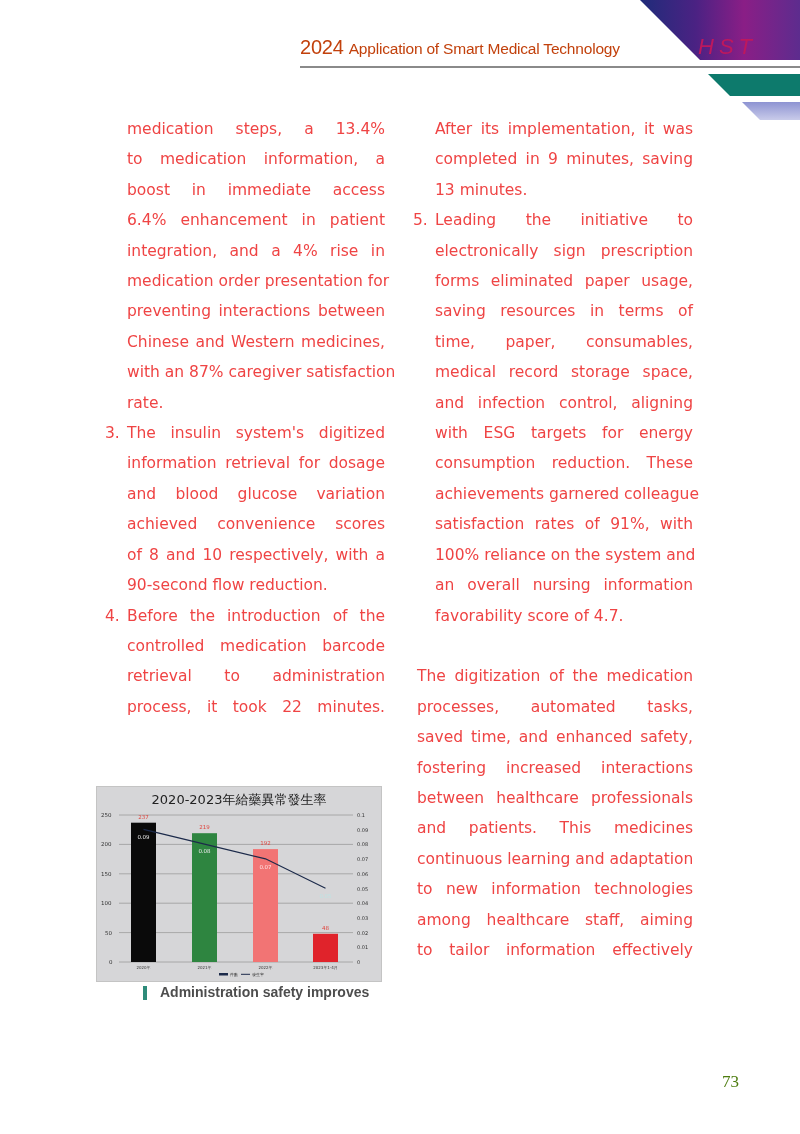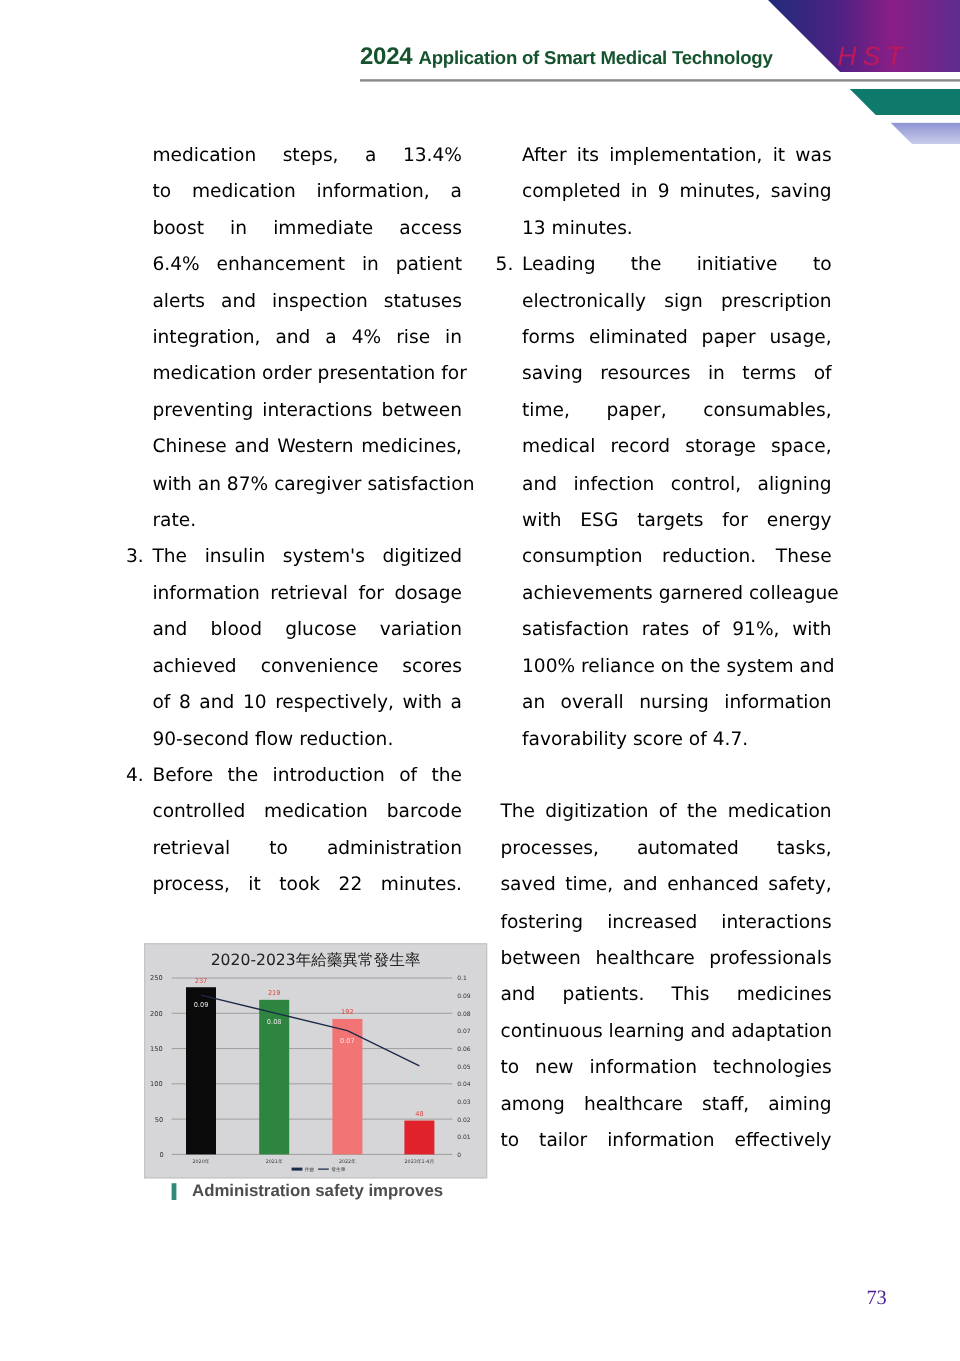--- a/index.html
+++ b/index.html
@@ -6,21 +6,21 @@
   body {
     width: 800px; height: 1134px; position: relative; overflow: hidden;
     background: #ffffff;
     font-family: "DejaVu Sans", sans-serif;
     color: #3a3a3a;
   }
   
   .header-title {
     position: absolute; left: 300px; top: 36px;
     font-family: "Liberation Sans", sans-serif;
-    font-weight: bold; color: #14532d; font-size: 15.5px; letter-spacing: -0.2px;
+    font-weight: normal; color: #c2410c; font-size: 15.5px; letter-spacing: -0.2px;
     white-space: nowrap;
   }
   .header-title .year { font-size: 20px; margin-right: 5px; }
   .header-rule {
     position: absolute; left: 300px; top: 66px; width: 500px; height: 2px; background: #8a8a8a;
   }
   .banner-purple {
     position: absolute; left: 640px; top: 0; width: 160px; height: 60px;
     background: linear-gradient(90deg, #1f2c7a 0%, #4b2283 35%, #8a1e86 65%, #5d2c8e 100%);
     clip-path: polygon(0 0, 100% 0, 100% 100%, 60px 100%);
@@ -36,71 +36,70 @@
     clip-path: polygon(0 0, 100% 0, 100% 100%, 22px 100%);
   }
   .banner-lav {
     position: absolute; left: 742px; top: 102px; width: 58px; height: 18px;
     background: linear-gradient(180deg, #8d93d2 0%, #c9cbea 100%);
     clip-path: polygon(0 0, 100% 0, 100% 100%, 18px 100%);
   }
   
   .col {
     position: absolute; top: 114px; width: 258px;
-    font-size: 15.5px; line-height: 30.4px; color: #000000;
+    font-size: 15.5px; line-height: 30.4px; color: #ef4444;
     text-align: justify; text-align-last: justify;
   }
   .col-left { left: 127px; }
   .col-right { left: 435px; }
   .line { display: block; white-space: nowrap; text-align: justify; text-align-last: justify; }
   .line.last { text-align-last: left; }
   .li { position: relative; }
   .num { position: absolute; left: -22px; }
   .para-gap { height: 30.4px; }
   .col-right .para { margin-left: -18px; width: 276px; }
 
   
   .chart {
-    position: absolute; left: 120px; top: 786px; width: 284px; height: 194px;
+    position: absolute; left: 96px; top: 786px; width: 284px; height: 194px;
     background: #d6d6d8; border: 1px solid #c4c4c4;
   }
   .chart-title {
     position: absolute; left: 0; width: 100%; top: 4px; text-align: center;
     font-size: 13px; color: #222; font-family: "DejaVu Sans", sans-serif;
   }
   .chart svg { position: absolute; left: 0; top: 0; }
   .caption-bar {
     position: absolute; left: 143px; top: 986px; width: 4px; height: 14px; background: #2e8b7a;
   }
   .caption-text { position: absolute; left: 160px; top: 984px; font-family: "Liberation Sans", sans-serif; font-size: 14px; color: #4d4d4d; font-weight: bold; }
 
   .page-num {
     position: absolute; left: 722px; top: 1072px;
-    font-family: "Liberation Serif", serif; font-size: 17px; color: #4c1d95;
+    font-family: "Liberation Serif", serif; font-size: 17px; color: #4d7c0f;
   }
 </style>
 </head>
 <body>
 
 <div class="banner-purple"></div>
 <div class="logo-hst">HST</div>
 <div class="banner-teal"></div>
 <div class="banner-lav"></div>
 <div class="header-title">
   <span class="year">2024</span><span>Application of Smart Medical Technology</span>
 </div>
 <div class="header-rule"></div>
 
 <div class="col col-left">
   <div>
     <span class="line">medication steps, a 13.4%</span>
     <span class="line">to medication information, a</span>
     <span class="line">boost in immediate access</span>
     <span class="line">6.4% enhancement in patient</span>
-    <span class="line">alerts and inspection statuses</span>
     <span class="line">integration, and a 4% rise in</span>
     <span class="line">medication order presentation for</span>
     <span class="line">preventing interactions between</span>
     <span class="line">Chinese and Western medicines,</span>
     <span class="line">with an 87% caregiver satisfaction</span>
     <span class="line last">rate.</span>
   </div>
   <div class="li">
     <span class="num">3.</span>
     <span class="line">The insulin system's digitized</span>

